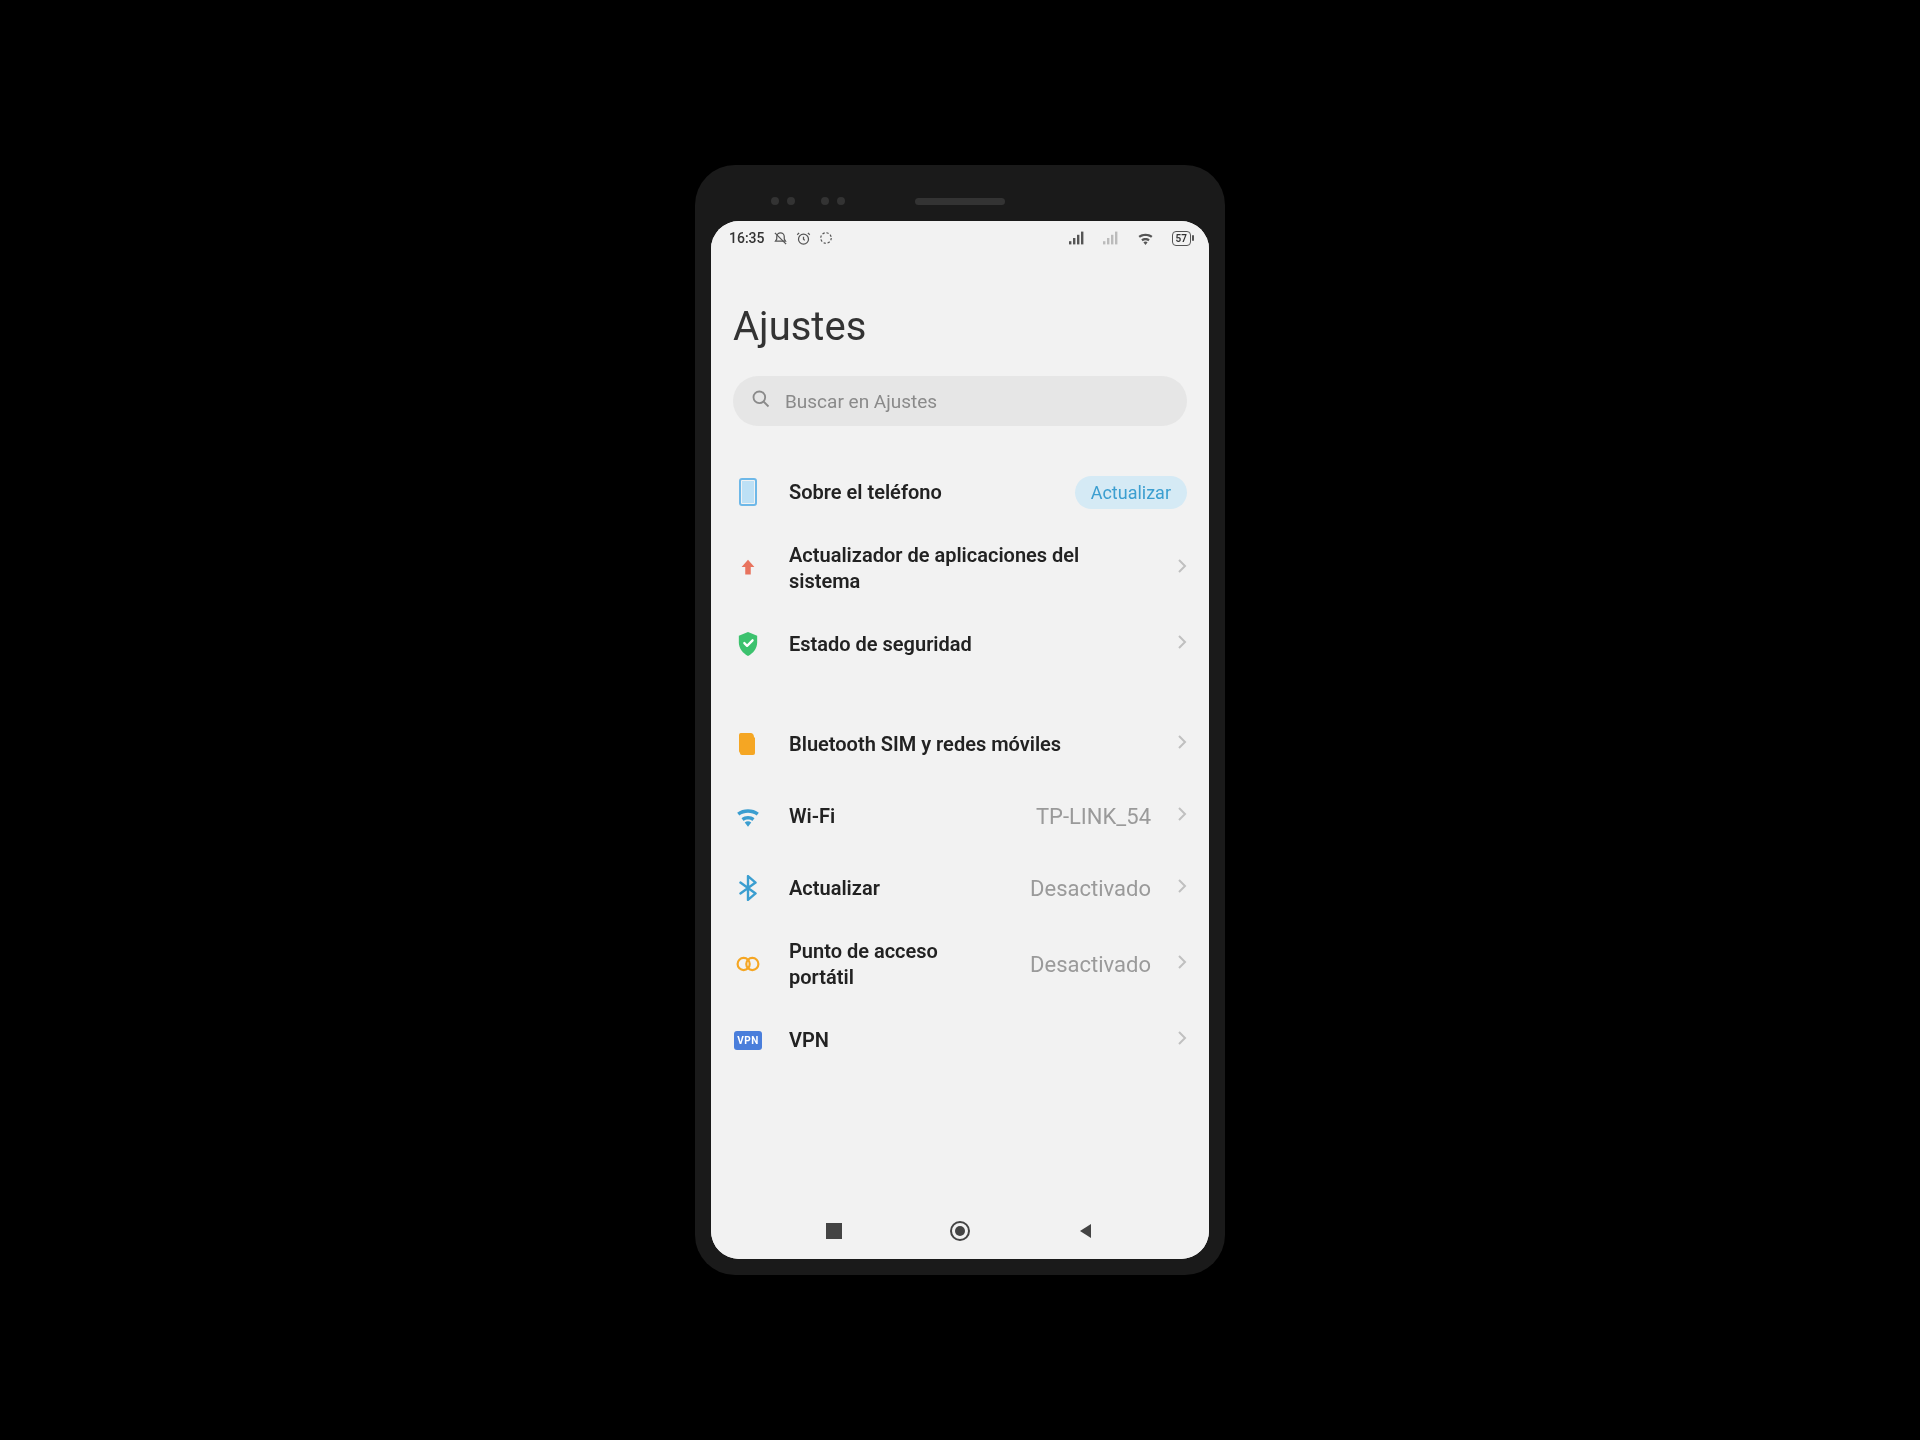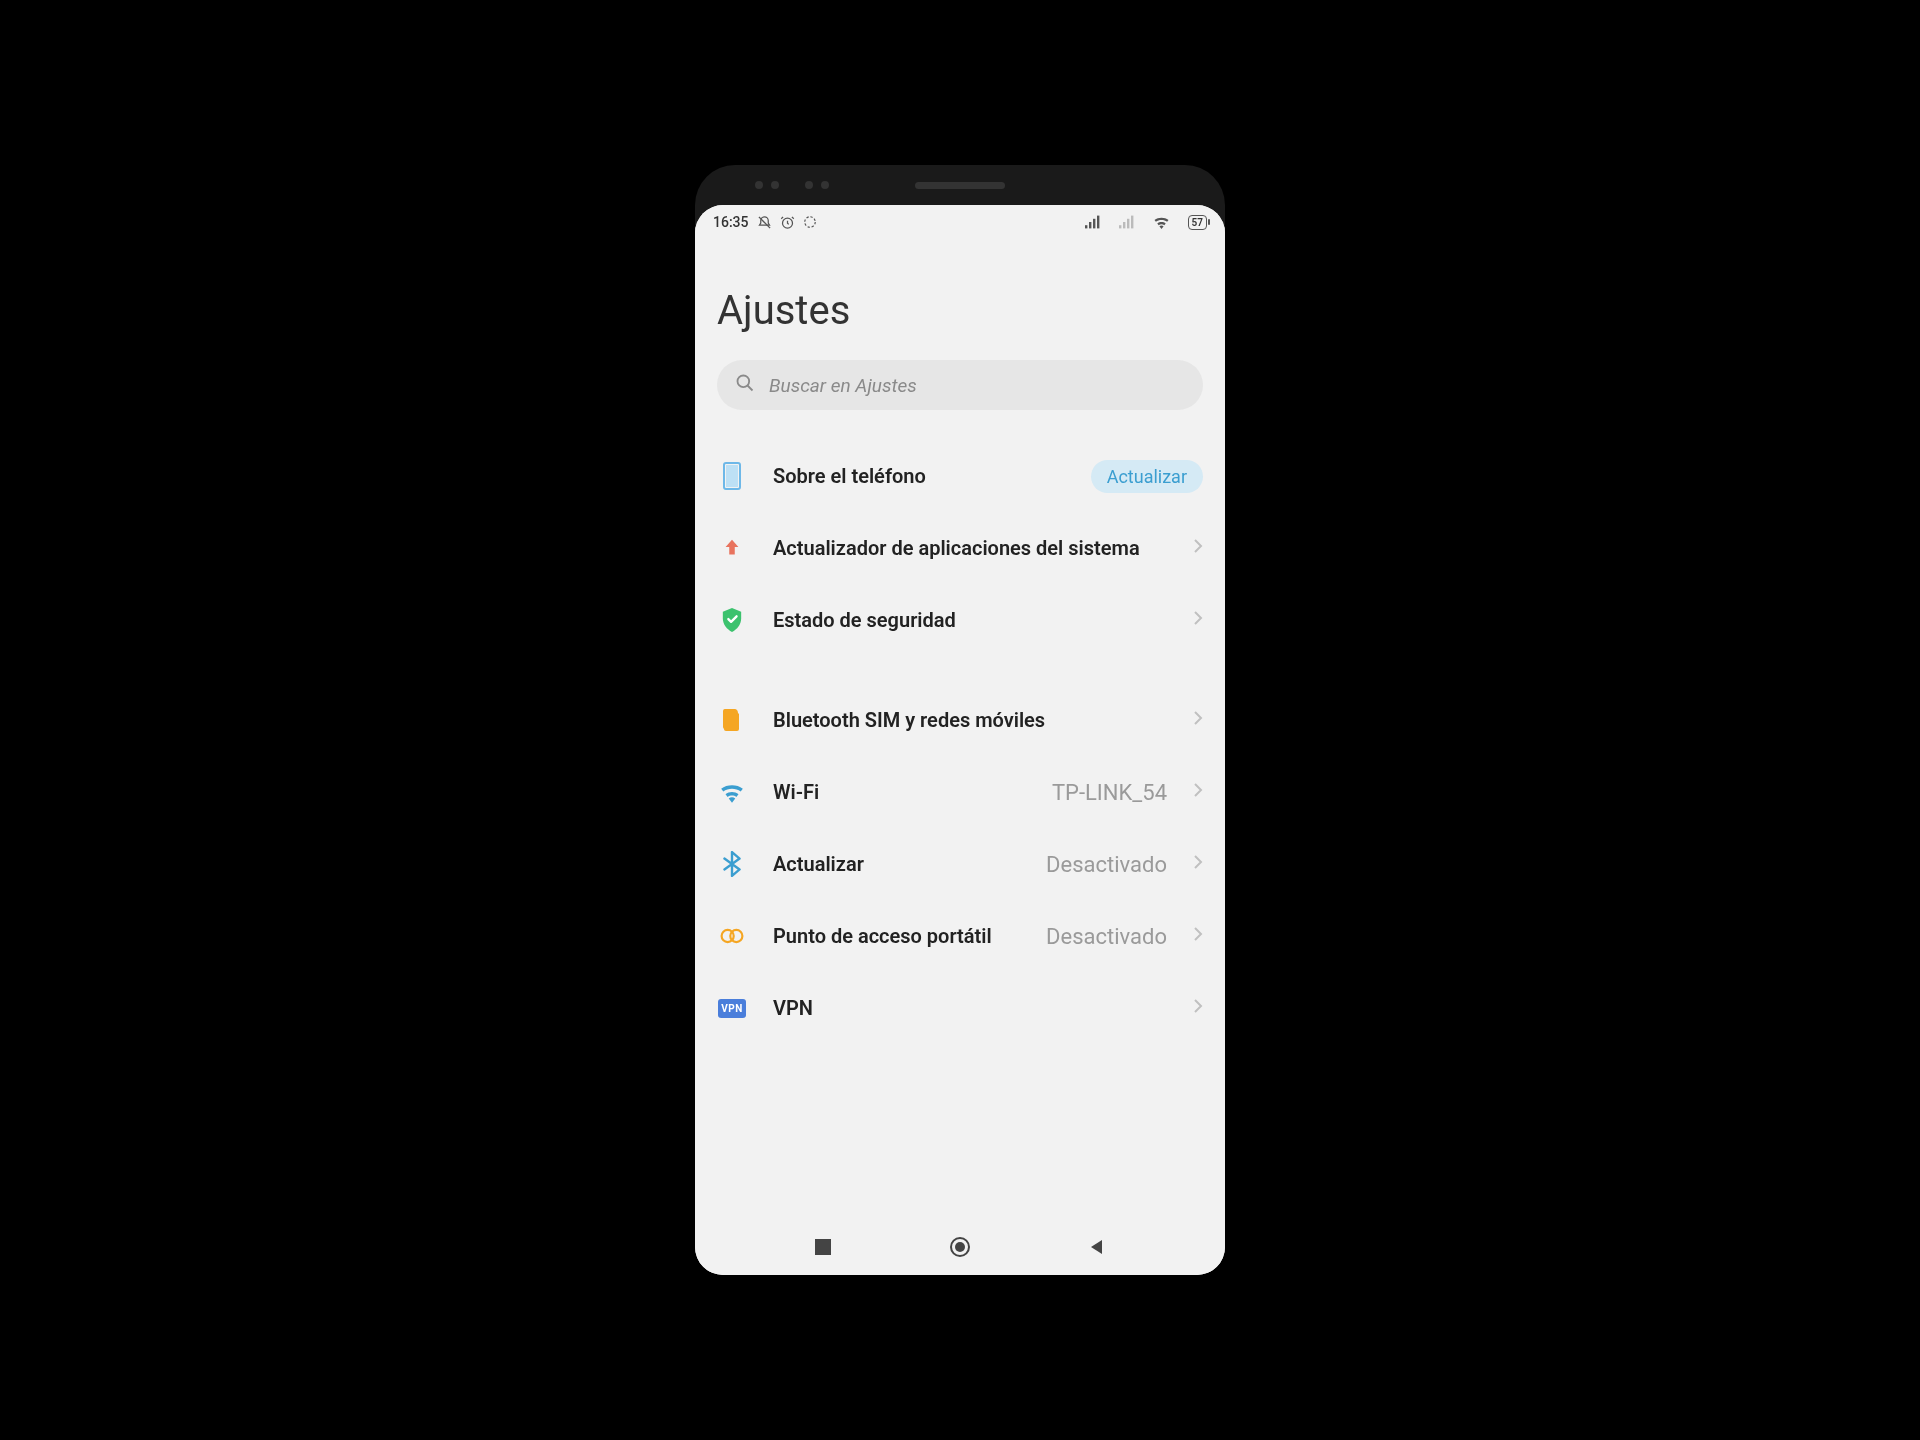--- a/index.html
+++ b/index.html
@@ -10,20 +10,21 @@
   display: flex;
   align-items: center;
   justify-content: center;
   font-family: -apple-system, BlinkMacSystemFont, "Segoe UI", Roboto, Helvetica, Arial, sans-serif;
 }
 .phone-frame {
   width: 530px;
   height: 1110px;
   background: #1a1a1a;
   border-radius: 40px;
+  padding: 16px;
   position: relative;
   box-shadow: 0 0 40px rgba(0,0,0,0.5);
 }
 .phone-top {
   height: 40px;
   display: flex;
   align-items: center;
   justify-content: center;
   gap: 50px;
   position: relative;
@@ -65,21 +66,20 @@
 }
 .searchbar {
   background: #e6e6e6;
   border-radius: 28px;
   height: 50px;
   display: flex;
   align-items: center;
   padding: 0 18px;
   gap: 14px;
   margin-bottom: 30px;
-  font-style: italic;
 }
 .search-placeholder { color: #8a8a8a; font-size: 19px; }
 .settings-list { }
 .settings-item {
   display: flex;
   align-items: center;
   min-height: 72px;
   padding: 14px 0;
   gap: 26px;
 }

